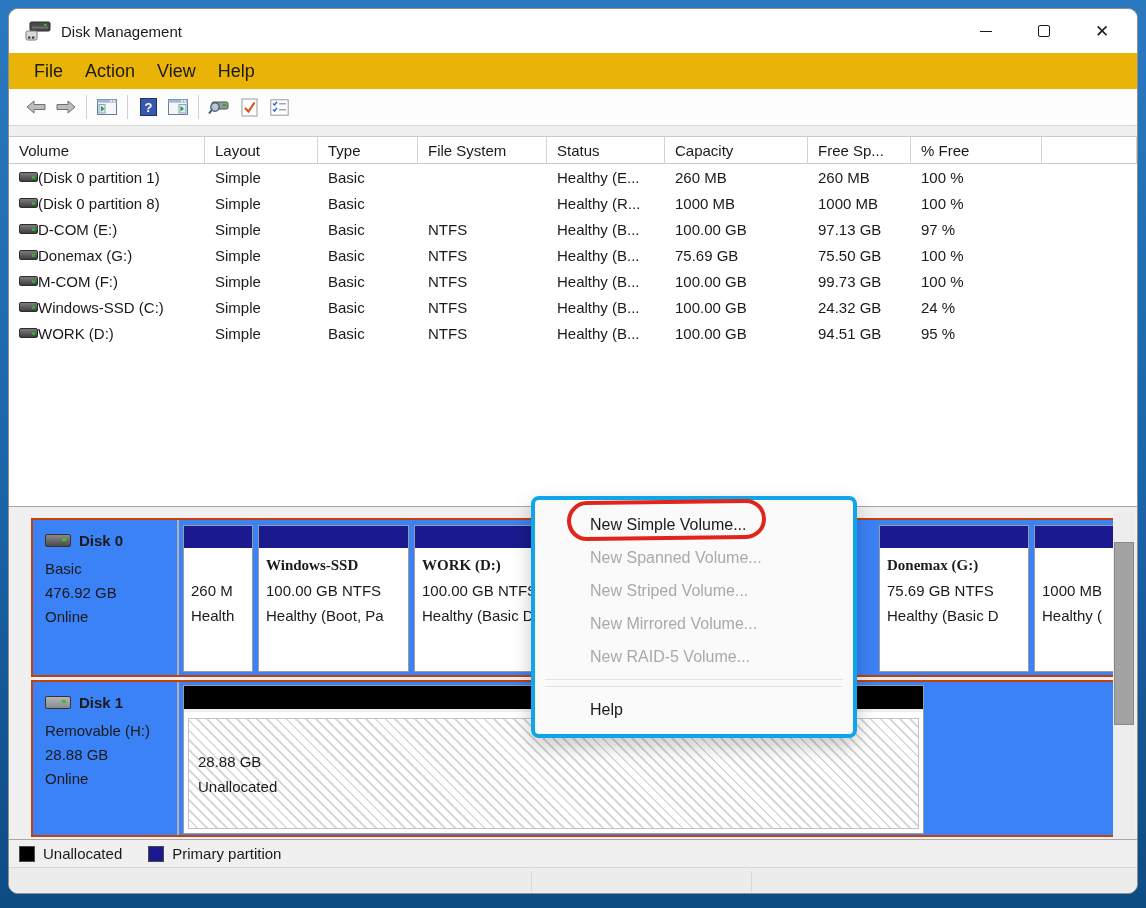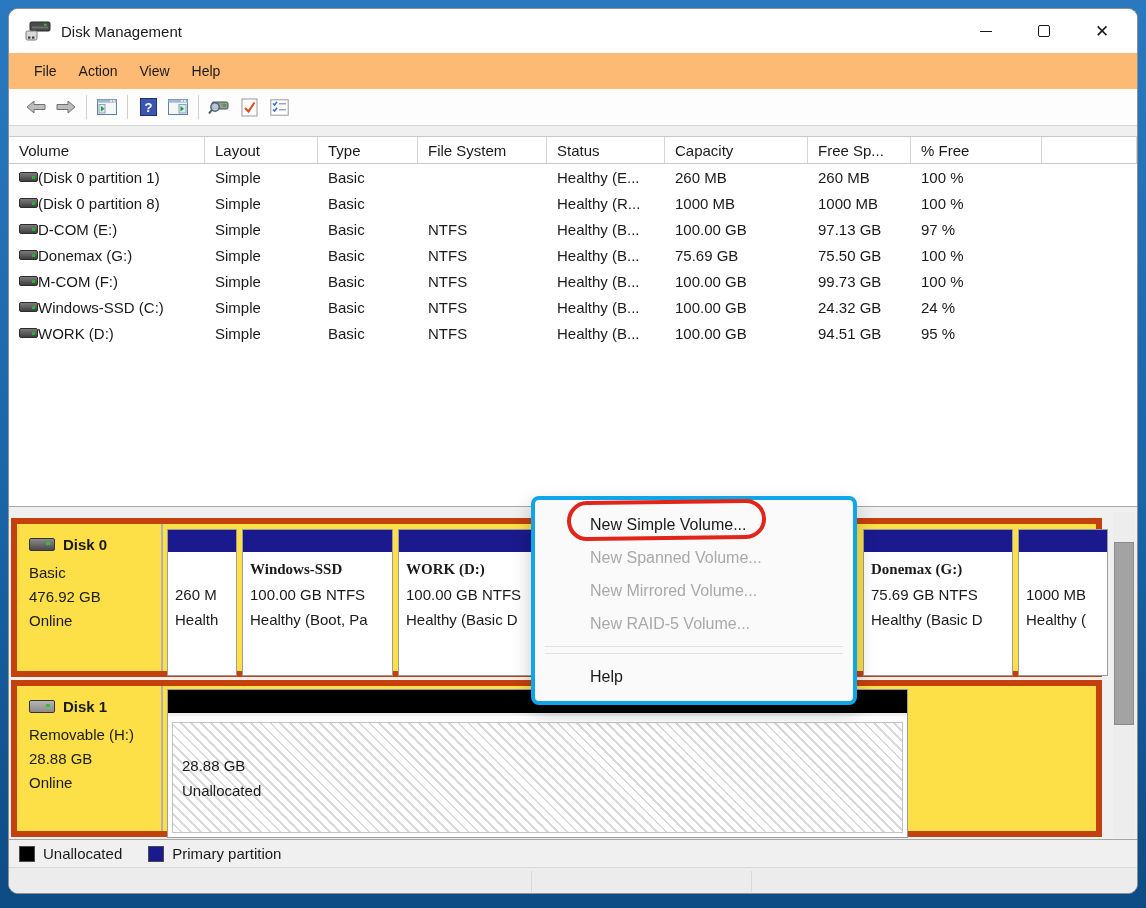--- a/index.html
+++ b/index.html
@@ -16,40 +16,40 @@
   
   .titlebar { position:absolute; left:0; top:0; width:100%; height:44px; display:flex; align-items:center; background:#fff; }
   .app-icon { margin:0 10px 0 16px; width:26px; height:22px; flex:0 0 auto; }
   .title-text { font-size:15px; }
   .caption { position:absolute; right:6px; top:0; height:44px; display:flex; }
   .cap-btn { width:58px; height:44px; display:flex; align-items:center; justify-content:center; }
   .glyph-min { width:12px; height:0; border-top:1.6px solid #1a1a1a; }
   .glyph-max { width:12px; height:12px; border:1.6px solid #1a1a1a; border-radius:2px; }
   .glyph-close { font-size:17px; line-height:1; color:#1a1a1a; }
   
-  .menubar { position:absolute; left:0; top:44px; width:100%; height:36px; display:flex; align-items:center; padding-left:14px; background:#fdba74; font-size:14px; }
+  .menubar { position:absolute; left:0; top:44px; width:100%; height:36px; display:flex; align-items:center; padding-left:14px; background:#eab308; font-size:18px; }
   .menu-item { padding:5px 11px; }
   
   .toolbar { position:absolute; left:0; top:80px; width:100%; height:37px; display:flex; align-items:center; padding-left:12px; background:#fdfdfd; border-bottom:1px solid #d6d6d6; }
   .tbtn { width:30px; height:28px; display:flex; align-items:center; justify-content:center; }
   .tsep { width:1px; height:24px; background:#d0d0d0; margin:0 5px; }
   .gap-strip { position:absolute; left:0; top:117px; width:100%; height:10px; background:#f0f0f0; }
   
   .listpane { position:absolute; left:0; top:127px; width:100%; height:370px; background:#fff; }
   .thead,.trow { display:grid; grid-template-columns:196px 113px 100px 129px 118px 143px 103px 131px 1fr; font-size:15px; }
   .thead { height:28px; border-top:1px solid #c9c9c9; border-bottom:1px solid #c9c9c9; background:#fff; }
   .thead > div { display:flex; align-items:center; padding-left:10px; border-right:1px solid #d4d4d4; }
   .trow { height:26px; }
   .trow > div { display:flex; align-items:center; padding-left:10px; white-space:nowrap; overflow:hidden; }
   .vol-cell { }
   .drive-ico { width:19px; height:10px; flex:0 0 auto; background:linear-gradient(180deg,#7c7c7c,#3f3f3f); border:1px solid #2c2c2c; border-radius:2px; position:relative; }
   .drive-ico::after { content:""; position:absolute; right:2px; top:3px; width:3px; height:3px; background:#28b428; }
   
   .graphpane { position:absolute; left:0; top:497px; width:100%; height:333px; background:#f0f0f0; border-top:1px solid #a6a6a6; }
-  .disk-row { position:absolute; left:2px; width:1091px; background:#fde047; border:6px solid #c2410c; }
+  .disk-row { position:absolute; left:22px; width:1091px; background:#3b82f6; border:2px solid #c2410c; }
   .disk-row-0 { top:11px; height:159px; }
   .disk-row-1 { top:173px; height:157px; }
   .disk-label { position:absolute; left:0; top:0; width:146px; height:100%; border-right:2px solid #b2b2b2; padding:12px 0 0 12px; font-size:15px; }
   .disk-label .dname { display:flex; align-items:center; gap:8px; font-weight:bold; margin-bottom:8px; }
   .disk-label .dline { line-height:24px; }
   .big-drive { width:26px; height:13px; background:linear-gradient(180deg,#8a8a8a,#4a4a4a); border:1px solid #333; border-radius:2px; position:relative; }
   .big-drive::after { content:""; position:absolute; right:4px; top:3px; width:4px; height:3px; background:#33c133; }
   .big-drive.removable { background:linear-gradient(180deg,#b5b5b5,#8b8b8b); }
   .strip { position:absolute; left:148px; top:0; right:0; height:100%; }
   .pblock { position:absolute; top:5px; height:147px; border:1px solid #9c9c9c; background:#fff; }
@@ -389,20 +389,21 @@
   </div>
 
   <div class="statusbar">
     <div class="sdiv sdiv1"></div>
     <div class="sdiv sdiv2"></div>
   </div>
 
   <div class="ctxmenu">
     <div class="mi">New Simple Volume...</div>
     <div class="mi disabled">New Spanned Volume...</div>
+    <div class="mi disabled">New Striped Volume...</div>
     <div class="mi disabled">New Mirrored Volume...</div>
     <div class="mi disabled">New RAID-5 Volume...</div>
     <div class="msep"></div>
     <div class="msep"></div>
     <div class="mi">Help</div>
   </div>
 
   <div class="annotation"></div>
 
 </div>

